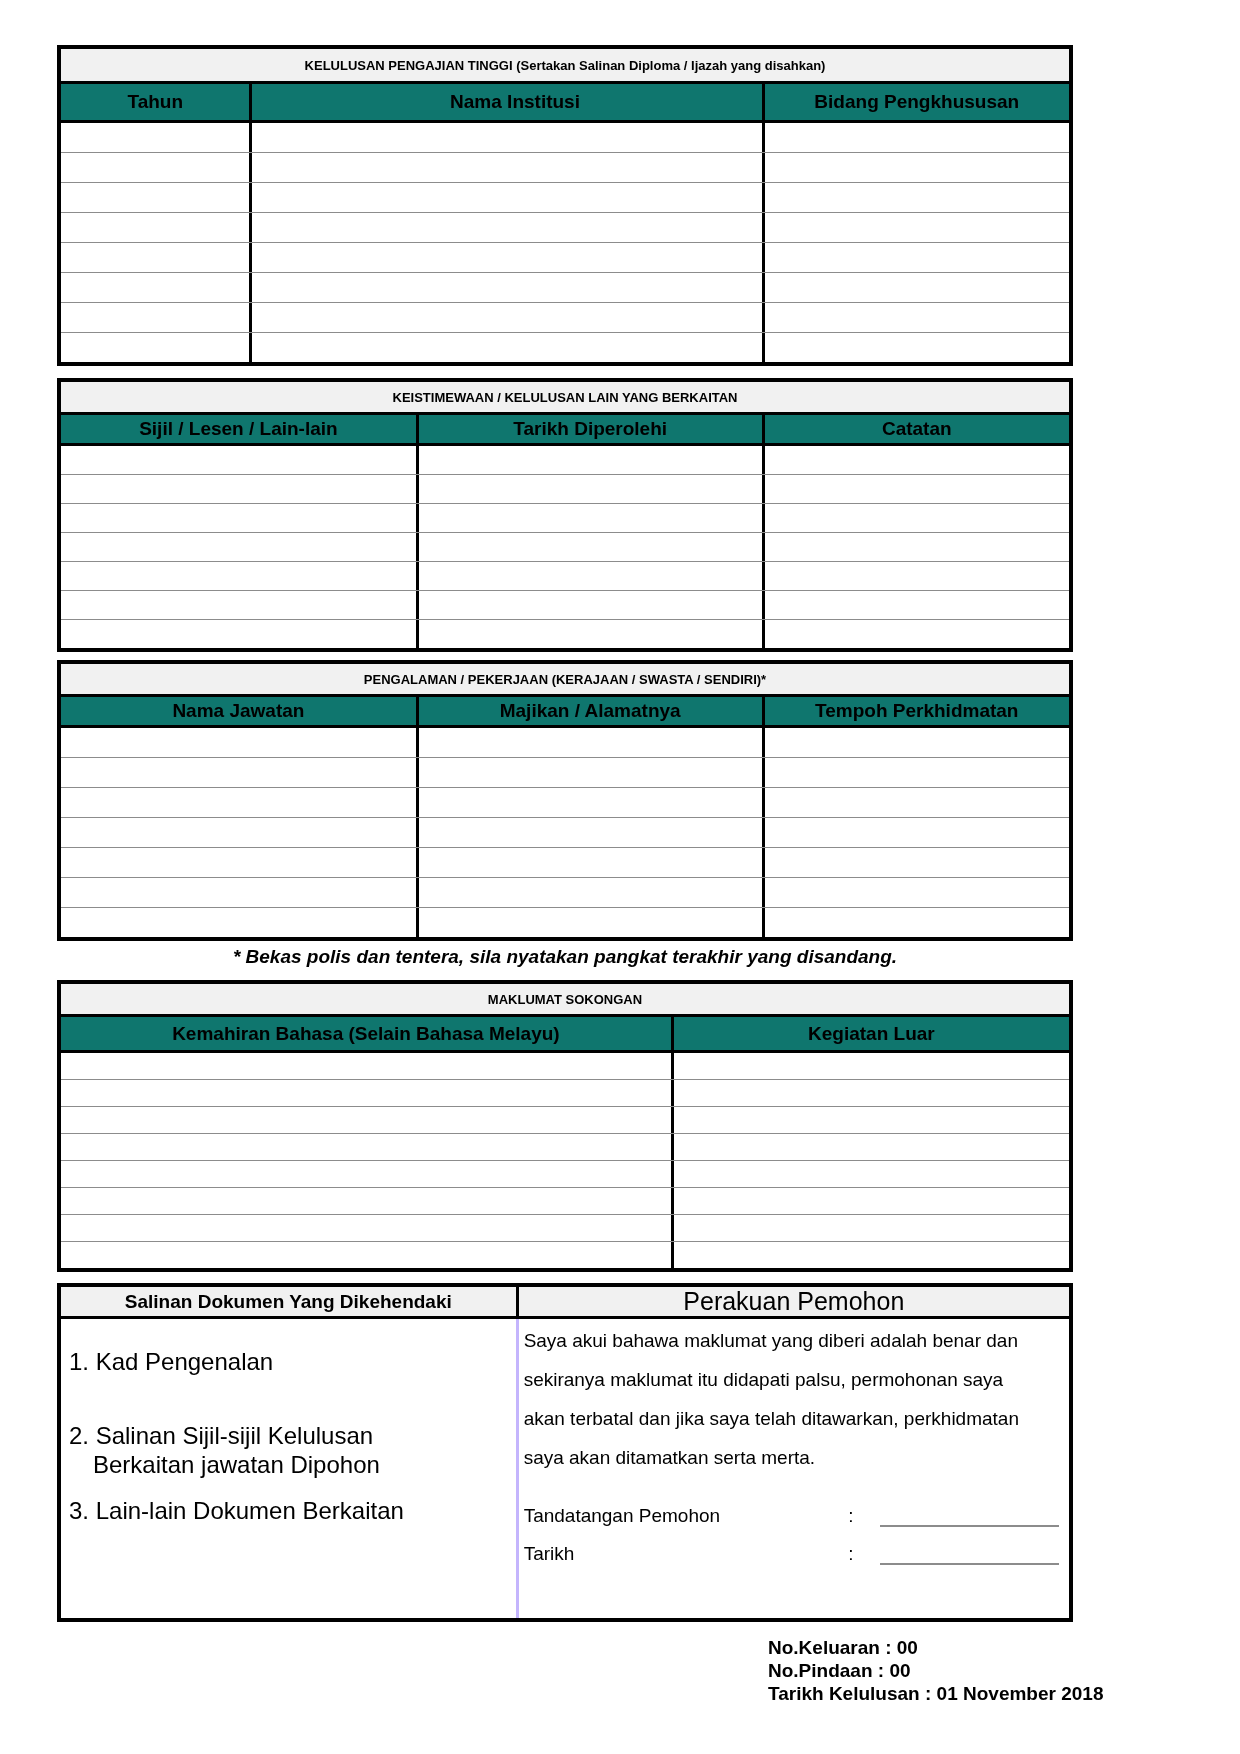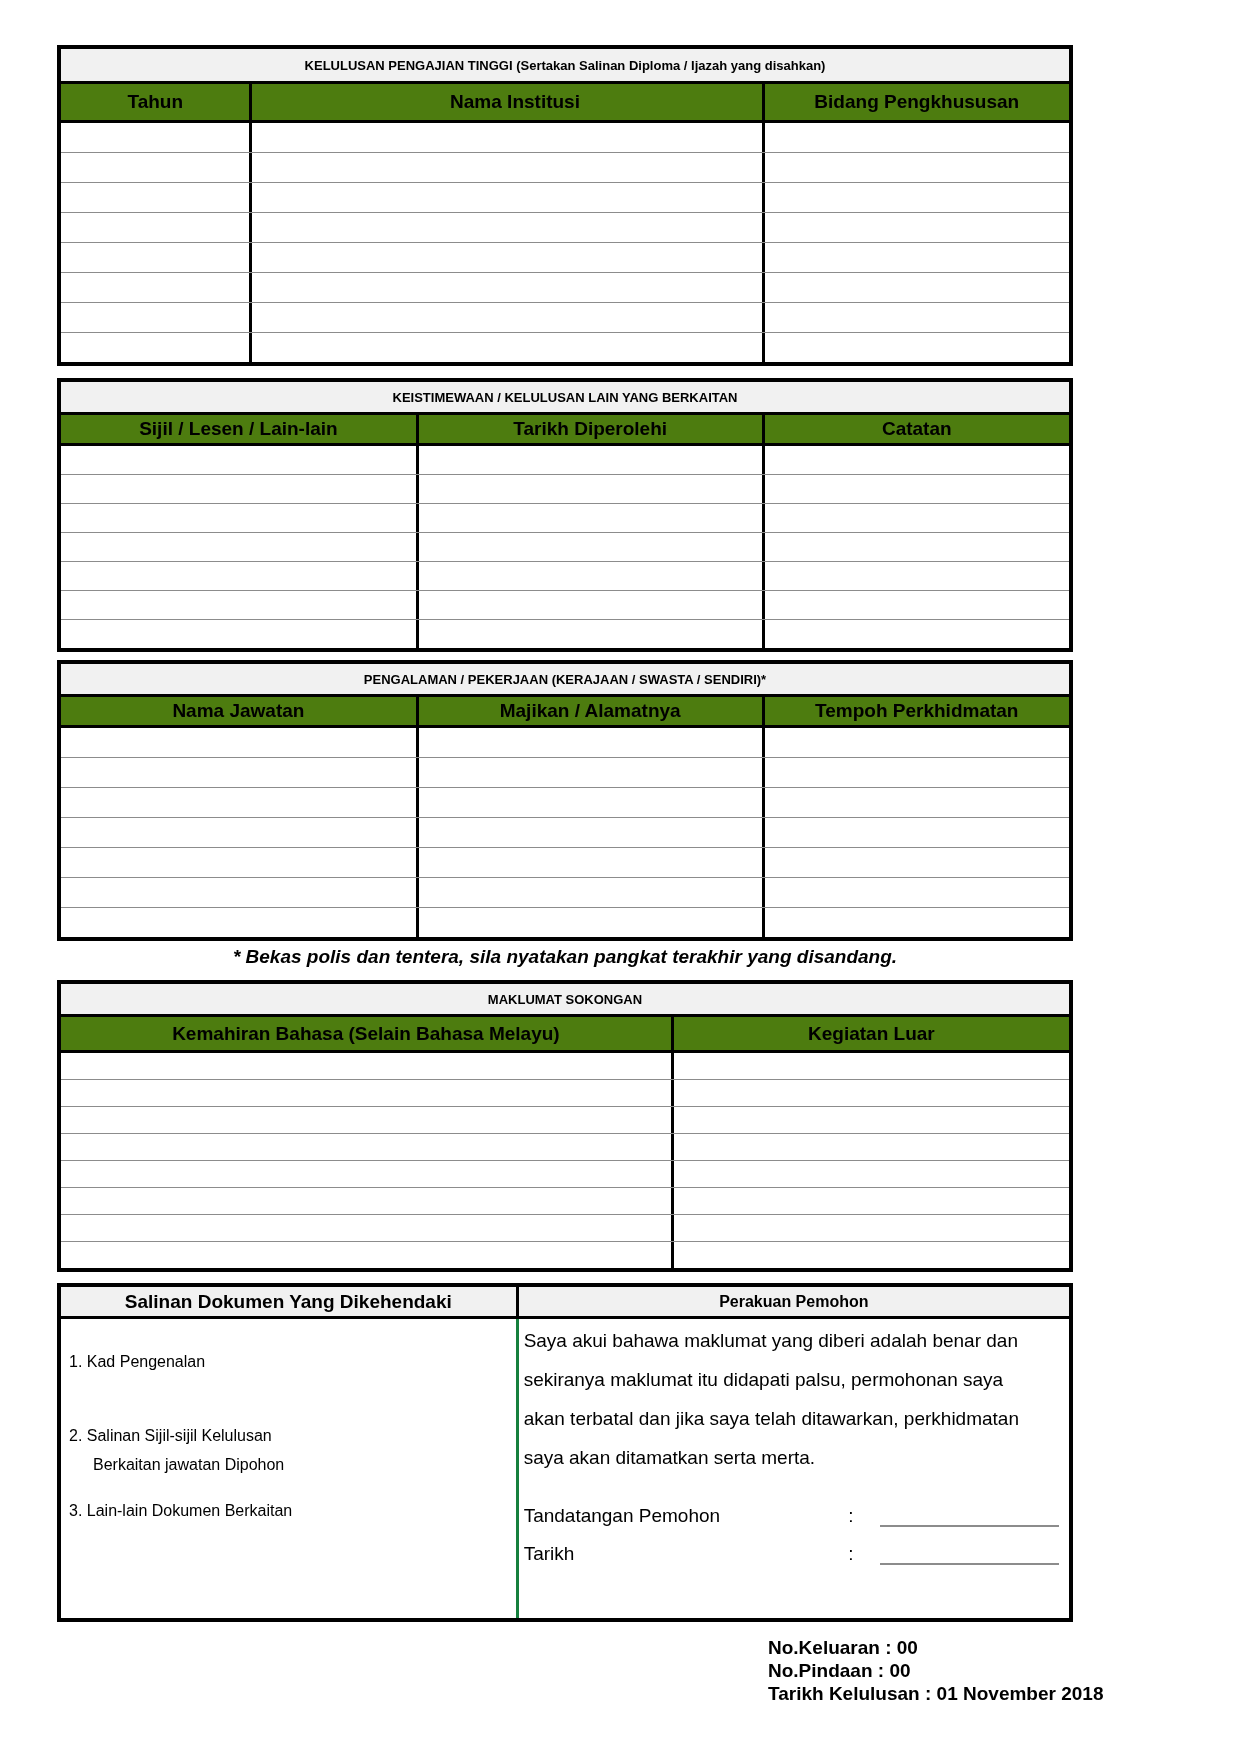--- a/index.html
+++ b/index.html
@@ -4,21 +4,21 @@
 <style>
   html,body{margin:0;padding:0;background:#fff;}
   body{width:1240px;height:1754px;font-family:"Liberation Sans",sans-serif;color:#000;}
   .page{position:relative;width:1240px;height:1754px;background:#fff;overflow:hidden;}
 
   
   .ftable{position:absolute;left:57px;width:1016px;border:4px solid #000;box-sizing:border-box;background:#fff;}
   .ftable .title{background:#f1f1f1;border-bottom:3px solid #000;display:flex;align-items:center;justify-content:center;
                  font-weight:bold;font-size:13px;height:30px;}
   .t1 .title{height:32px;}
-  .ftable .cols{display:flex;background:#4d7c0f;border-bottom:3px solid #000;font-weight:bold;font-size:19px;}
+  .ftable .cols{display:flex;background:#0f766e;border-bottom:3px solid #000;font-weight:bold;font-size:19px;}
   .ftable .cols .cell{display:flex;align-items:center;justify-content:center;box-sizing:border-box;height:28px;}
   .t1 .cols .cell{height:36px;}
   .t4h .cols .cell{height:33px;}
   .ftable .cell + .cell{border-left:3px solid #000;}
   .ftable .row{display:flex;}
   .ftable .row + .row{border-top:1px solid #8c8c8c;}
   .ftable .row .cell{box-sizing:border-box;}
   .t1 .row{height:29px;}
   .t2 .row{height:28px;}
   .t3 .row{height:29px;}
@@ -36,23 +36,23 @@
 
   .footnote{position:absolute;left:57px;top:946px;width:1016px;text-align:center;
             font-weight:bold;font-style:italic;font-size:19px;}
 
   
   .decl{position:absolute;left:57px;top:1283px;width:1016px;height:339px;border:4px solid #000;
         box-sizing:border-box;display:flex;flex-direction:column;background:#fff;}
   .decl-head{display:flex;border-bottom:3px solid #000;background:#f1f1f1;}
   .decl-head .dh-left{width:45.4%;box-sizing:border-box;border-right:3px solid #000;text-align:center;
         font-weight:bold;font-size:19px;line-height:25px;padding:2px 0;}
-  .decl-head .dh-right{flex:1;display:flex;align-items:center;justify-content:center;font-weight:bold;font-size:16px;}
+  .decl-head .dh-right{flex:1;display:flex;align-items:center;justify-content:center;font-weight:normal;font-size:25px;}
   .decl-body{display:flex;flex:1;}
-  .decl-body .db-left{width:45.4%;box-sizing:border-box;border-right:3px solid #15803d;font-size:16px;padding:0 0 10px 8px;}
+  .decl-body .db-left{width:45.4%;box-sizing:border-box;border-right:3px solid #c4b5fd;font-size:24px;padding:0 0 10px 8px;}
   .decl-body .db-right{flex:1;position:relative;font-size:19px;padding:2px 0 0 5px;box-sizing:border-box;}
   .doc-item{line-height:22px;}
   .doc-item.first{margin-top:32px;}
   .doc-item.second{margin-top:52px;}
   .doc-item .wrap2{padding-left:24px;line-height:35px;}
   .doc-item.third{margin-top:18px;}
   .decl-par div{line-height:39px;white-space:nowrap;}
   .sig-block{position:absolute;left:5px;right:10px;top:186px;}
   .sig-row{display:flex;align-items:flex-end;height:22px;}
   .sig-row + .sig-row{margin-top:16px;}

